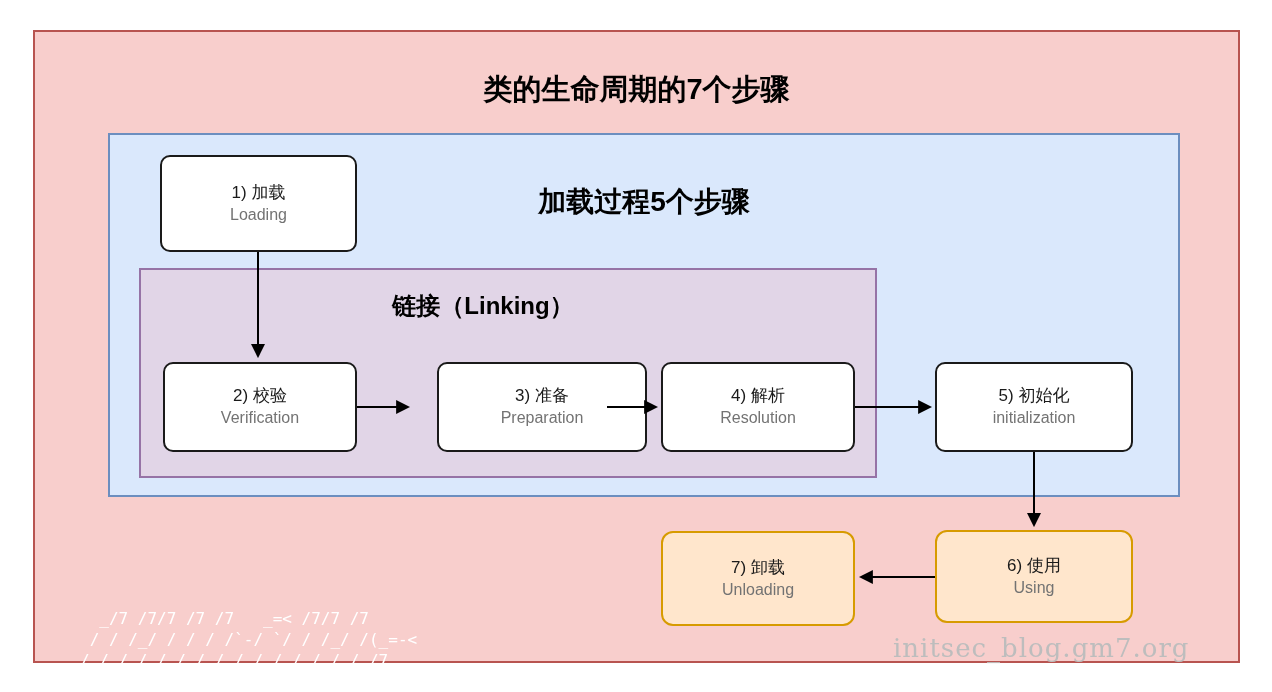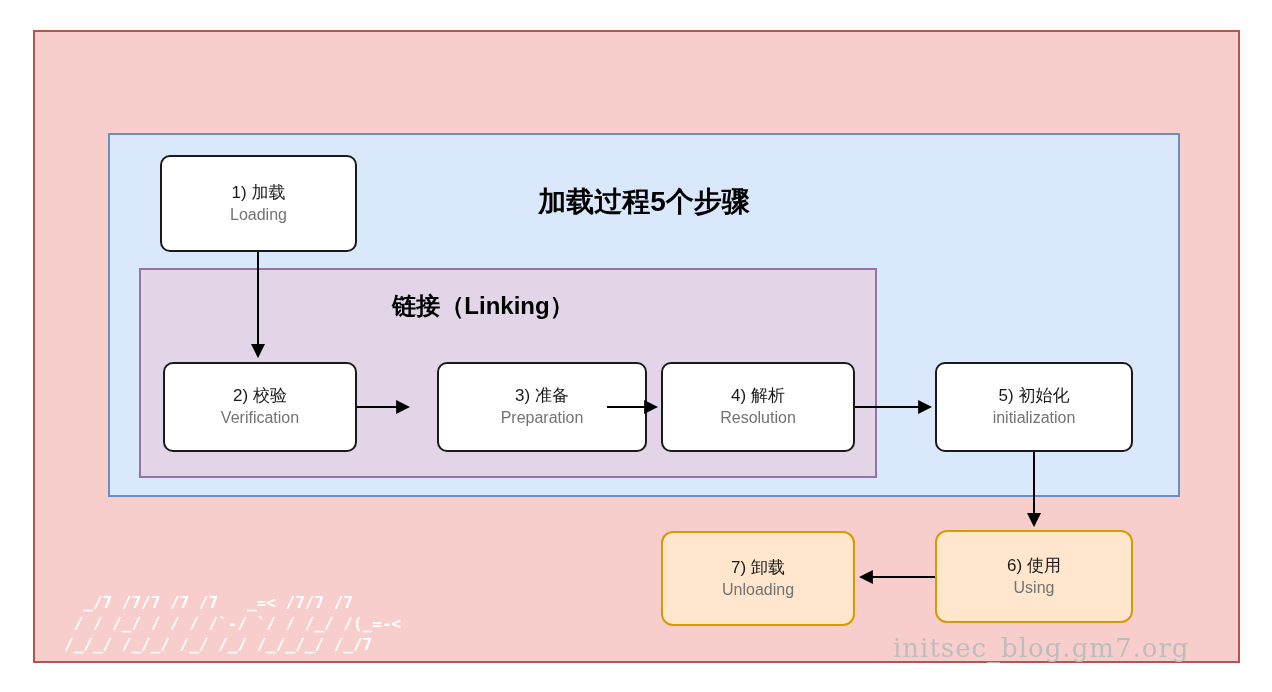--- a/index.html
+++ b/index.html
@@ -44,40 +44,41 @@
   .node .zh{font-size:17px;color:#1a1a1a;}
   .node .en{font-size:16px;color:var(--en-text,#737373);}
   .node.orange{
     background:var(--orange-fill,#ffe6cc);
     border-color:var(--orange-border,#d79b00);
     border-radius:12px;
   }
   .arrows{left:0;top:0;width:1272px;height:692px;pointer-events:none;}
   .arrows line{stroke:#000;stroke-width:2;}
   .ascii-logo{
-    left:36px;top:592px;margin:0;
+    left:36px;top:592px;margin:16px;
     font-family:"DejaVu Sans Mono",monospace;
-    font-size:16px;font-weight:bold;line-height:21px;
+    font-size:16px;font-weight:normal;line-height:21px;
     color:var(--logo-color,#ffffff);white-space:pre;padding-left:28px;
   }
   .watermark{
     left:893px;top:633px;
     font-family:"DejaVu Serif",serif;
     font-size:26px;letter-spacing:1px;
     color:var(--watermark-color,#bdbdbd);
     white-space:nowrap;
   }
 </style>
 </head>
 <body>
 
 <div class="stage">
 
   <div class="abs outer"></div>
 
+  <div class="abs main-title">类的生命周期的7个步骤</div>
 
   <div class="abs blue-group"></div>
   <div class="abs blue-title">加载过程5个步骤</div>
 
   <div class="abs purple-group"></div>
   <div class="abs purple-title">链接（Linking）</div>
 
   <div class="abs node" style="left:160px;top:155px;width:197px;height:97px;">
     <div class="zh">1) 加载</div>
     <div class="en">Loading</div>

